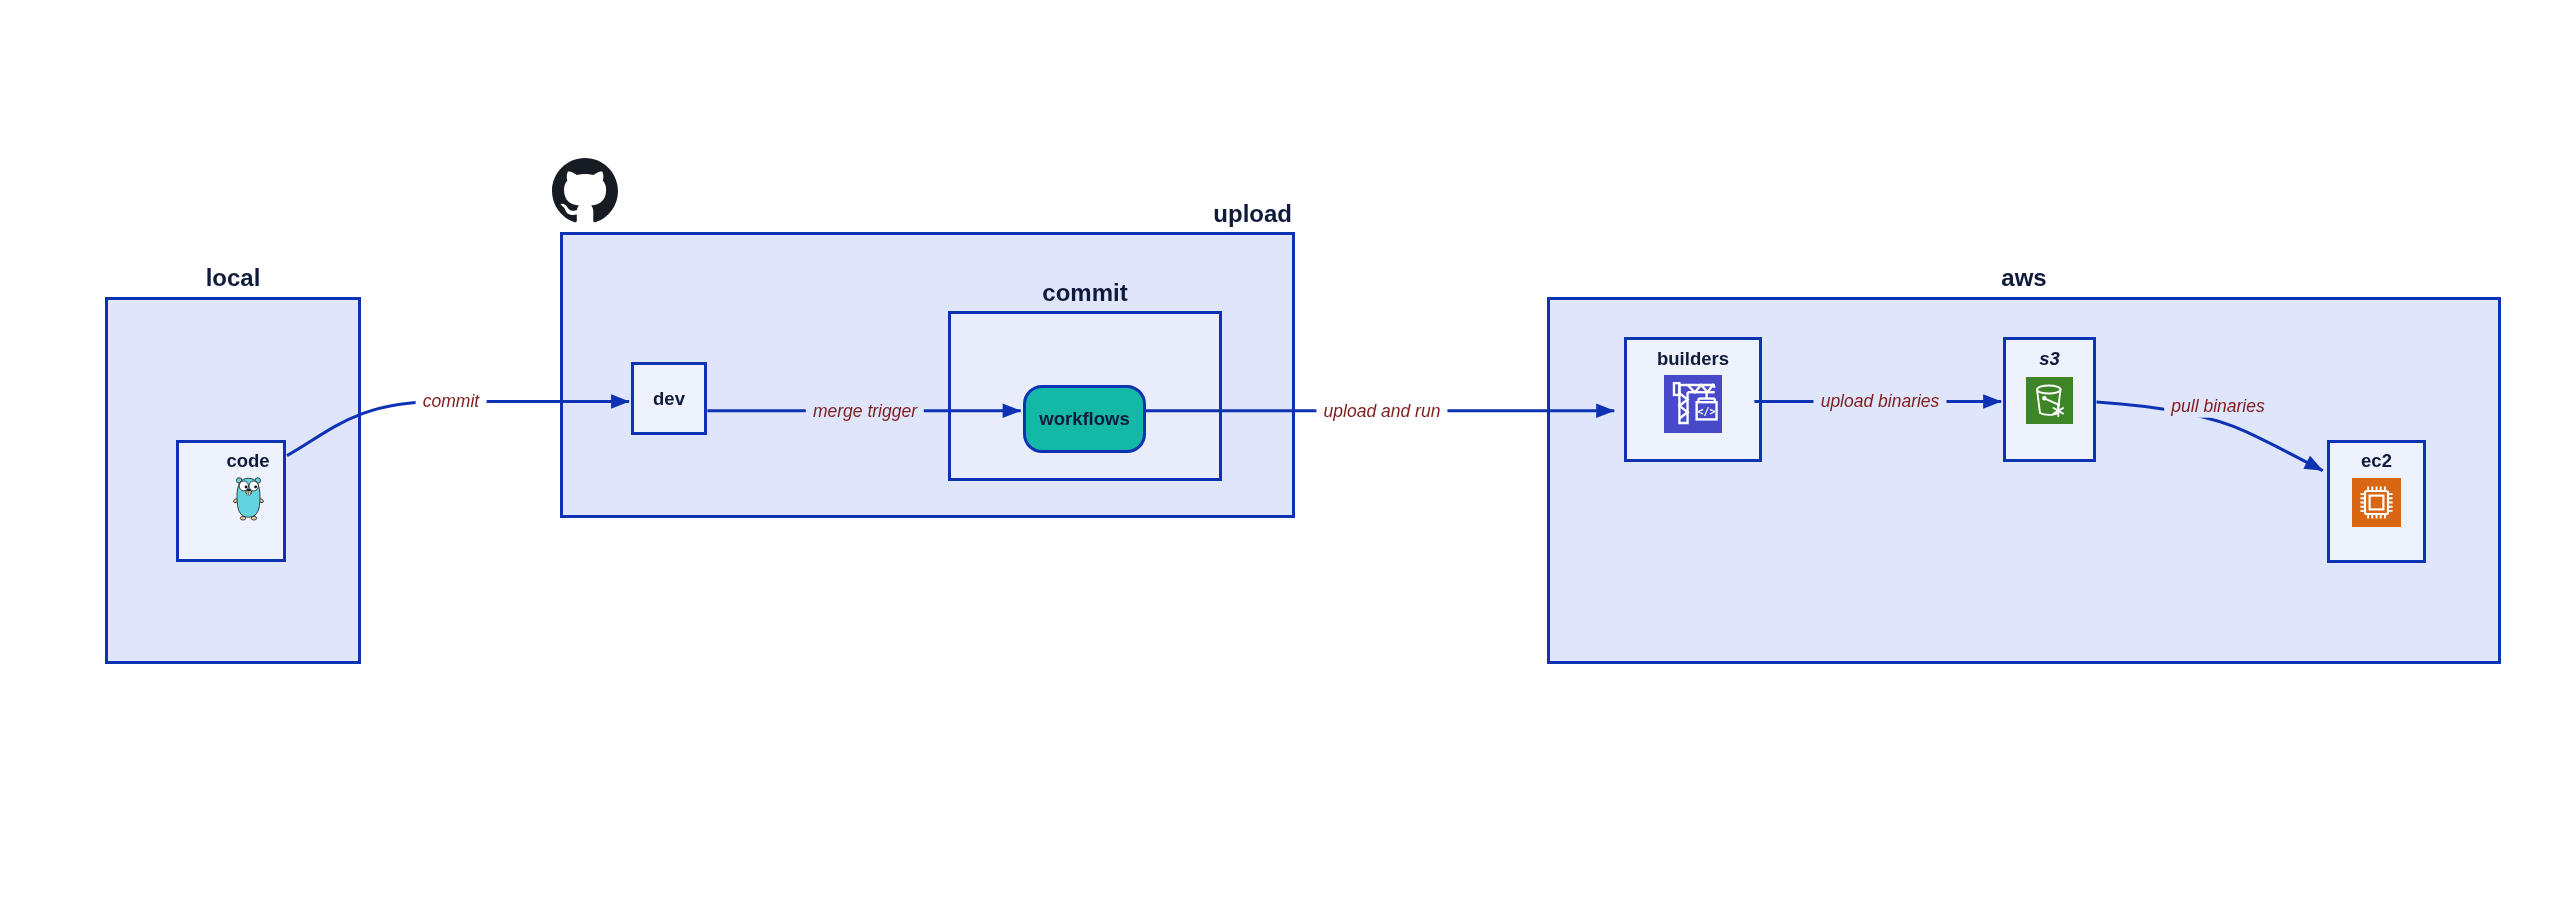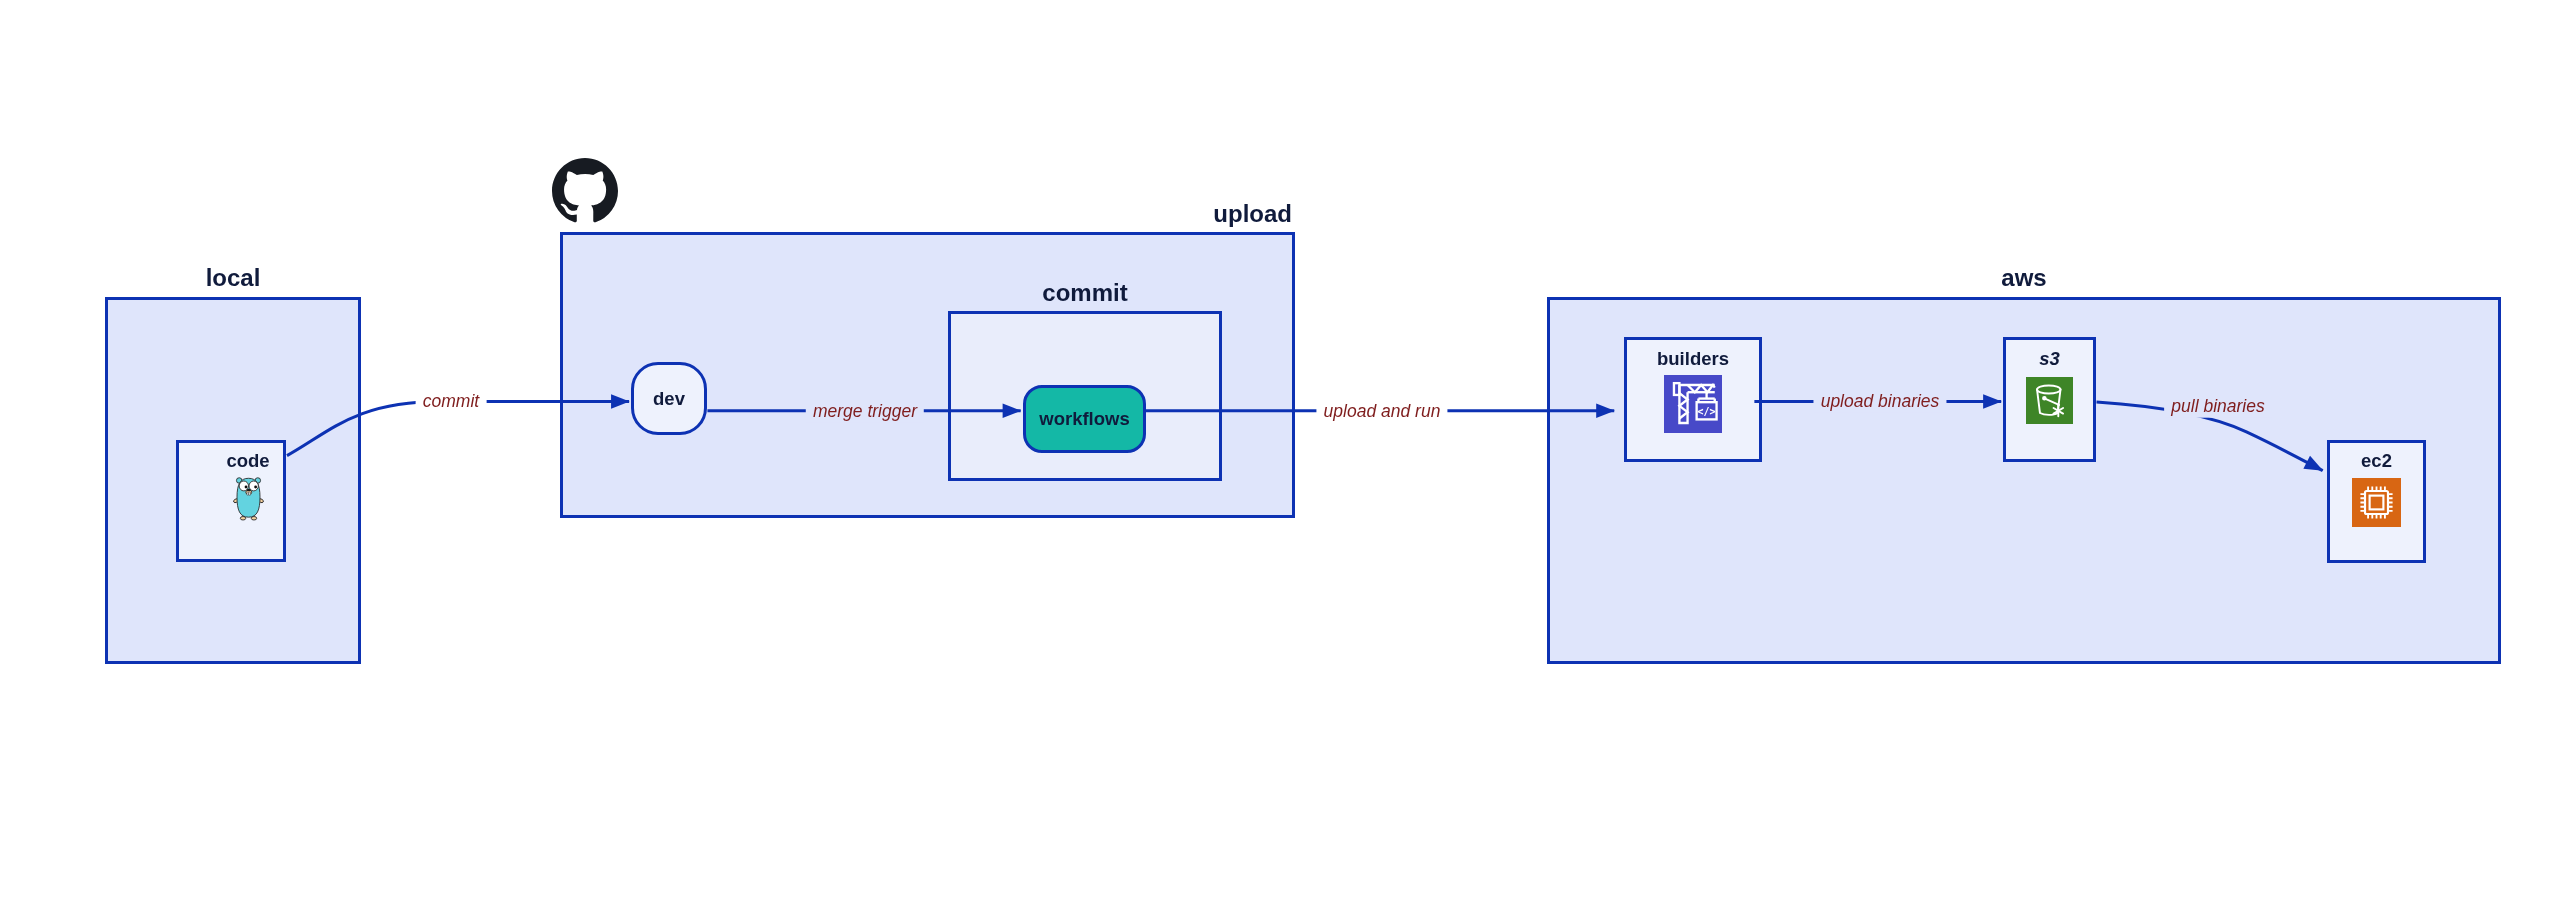--- a/index.html
+++ b/index.html
@@ -18,21 +18,21 @@
   .cl-local {left:105px;  top:264px; width:256px;  text-align:center;}
   .cl-github{left:560px; top:200px; width:732px; text-align:right;}
   .cl-master{left:948px; top:279px; width:274px;  text-align:center;}
   .cl-aws   {left:1547px; top:264px; width:954px; text-align:center;}
 
   
   .node{position:absolute; background:#eef2fd; border:3.1px solid #0d32b3; box-sizing:border-box;
         display:flex; flex-direction:column; align-items:center;}
   .node.light{background:#14b8a6;border-radius:19px;}
   .n-code     {left:176px;  top:440px; width:110px; height:122px; padding-top:7.2px; gap:3.1px;padding-left:34px;}
-  .n-dev      {left:631px; top:362px; width:76px; height:73px; justify-content:center;border-radius:27px;}
+  .n-dev      {left:631px; top:362px; width:76px; height:73px; justify-content:center;}
   .n-workflows{left:1023px; top:385px; width:123px; height:68px; justify-content:center;}
   .n-builders {left:1616px; top:337px; width:138px; height:125px; padding-top:8.2px; gap:5.2px;margin-left:8px;}
   .n-s3       {left:2003px; top:337px; width:93px; height:125px; padding-top:8.2px; gap:7.2px;font-style:italic;}
   .n-ec2      {left:2327px; top:440px; width:99px; height:123px; padding-top:7px; gap:6.2px;}
   .nlabel{font-size:18.5px; font-weight:700; color:#101b3c; line-height:21.6px; white-space:nowrap;}
 
   
   svg.edges{position:absolute; inset:0; pointer-events:none;}
   .edge{stroke:#0d32b3; stroke-width:6; fill:none;}
 

